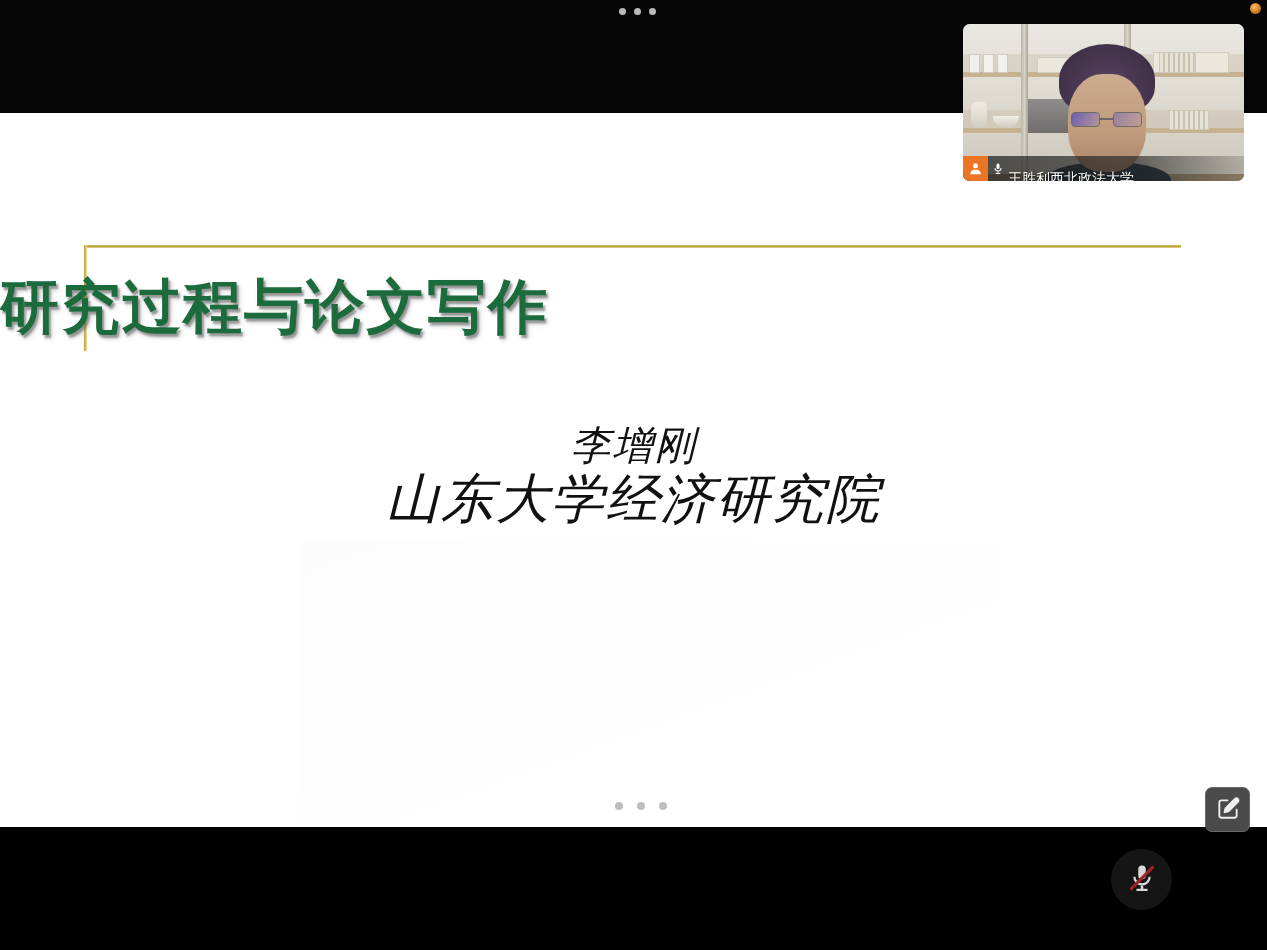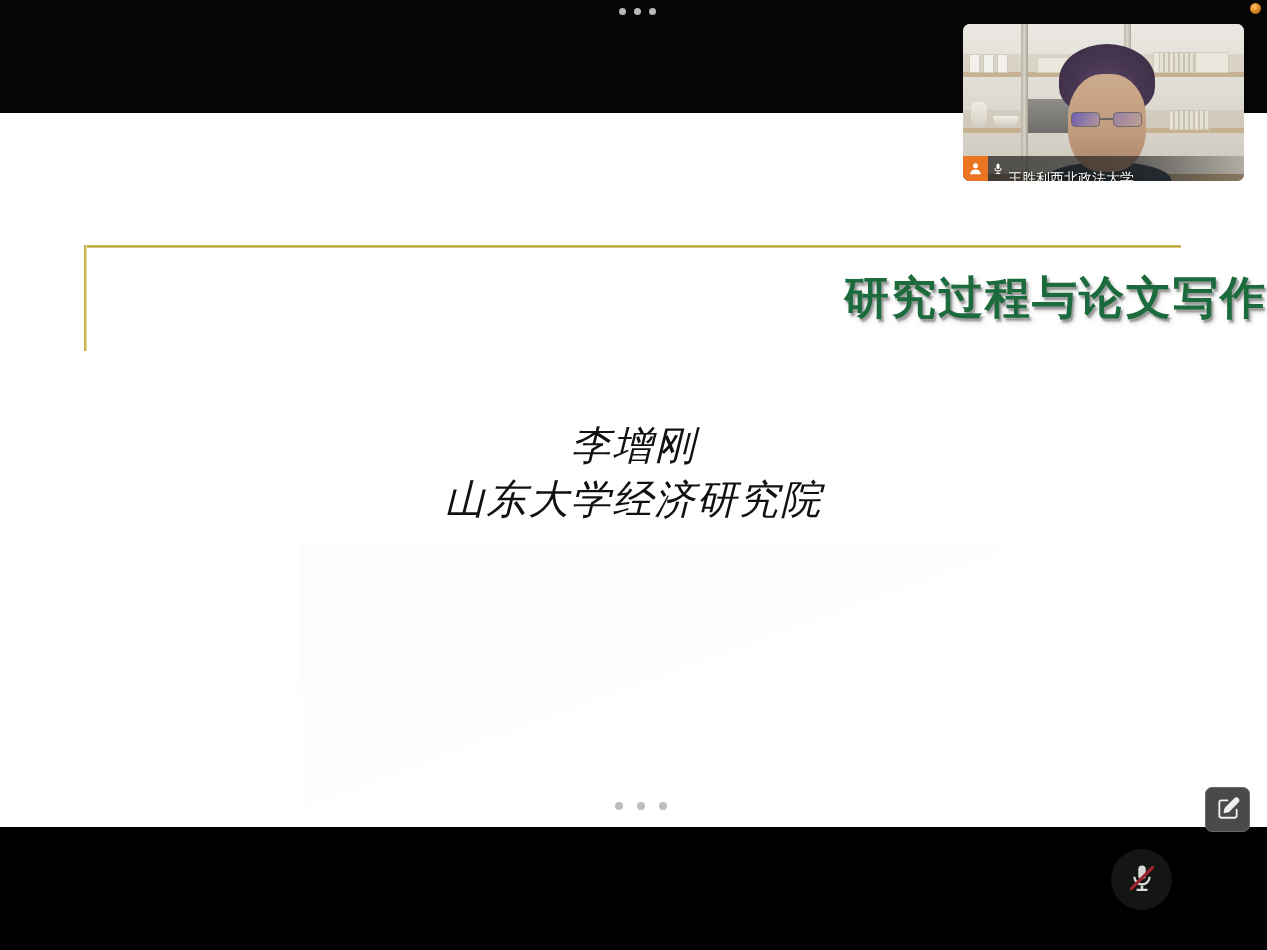--- a/index.html
+++ b/index.html
@@ -23,31 +23,31 @@
   .slide { position:absolute; left:0; top:113px; width:1267px; height:714px; background:#fff; }
 
   .frame-top { position:absolute; left:84px; top:132px; width:1097px; height:3px;
                background:linear-gradient(180deg,#d9c86a 0%, #b49b35 55%, #efe3aa 100%); }
   .frame-left { position:absolute; left:84px; top:132px; width:3px; height:106px;
                 background:linear-gradient(90deg,#b49b35 0%, #d9c86a 60%, #efe3aa 100%); }
   .frame-bottom { position:absolute; left:276px; top:416px; width:900px; height:3px;
                   background:linear-gradient(180deg,#e3d488 0%, #bda githubFallback 0%, #c0a93f 55%, #f3ead0 100%); }
 
   .title {
-    position:absolute; left:0; top:155px; width:1267px; text-align:right;
+    position:absolute; left:0; top:155px; width:1267px; text-align:left;
     font-family:"DejaVu Sans", sans-serif;
-    font-size:45px; font-weight:bold; letter-spacing:2px;
+    font-size:59px; font-weight:bold; letter-spacing:2px;
     color:#1b6b3d;
     text-shadow: 2px 3px 2px rgba(90,90,90,0.55), 3px 4px 5px rgba(140,140,140,0.35);
   }
 
   .author-block { position:absolute; left:0; top:305px; width:1267px; text-align:center;
                   font-family:"DejaVu Serif", serif; color:#111;font-style:italic; }
   .author-name { font-size:40px; line-height:54px; letter-spacing:2px; }
-  .author-org  { font-size:40px; line-height:54px; letter-spacing:2px; }
+  .author-org  { font-size:53px; line-height:54px; letter-spacing:2px; }
 
   .slide-dots { position:absolute; left:615px; top:689px; display:flex; gap:14px; }
   .slide-dots i { width:8px; height:8px; border-radius:50%; background:#bdbdbd; display:block; }
 
   .watermark { position:absolute; left:300px; top:430px; width:700px; height:280px;
                background:linear-gradient(160deg, rgba(0,0,0,0.012) 0%, rgba(0,0,0,0.0) 70%);
                pointer-events:none; }
 
   
   .video-tile {

